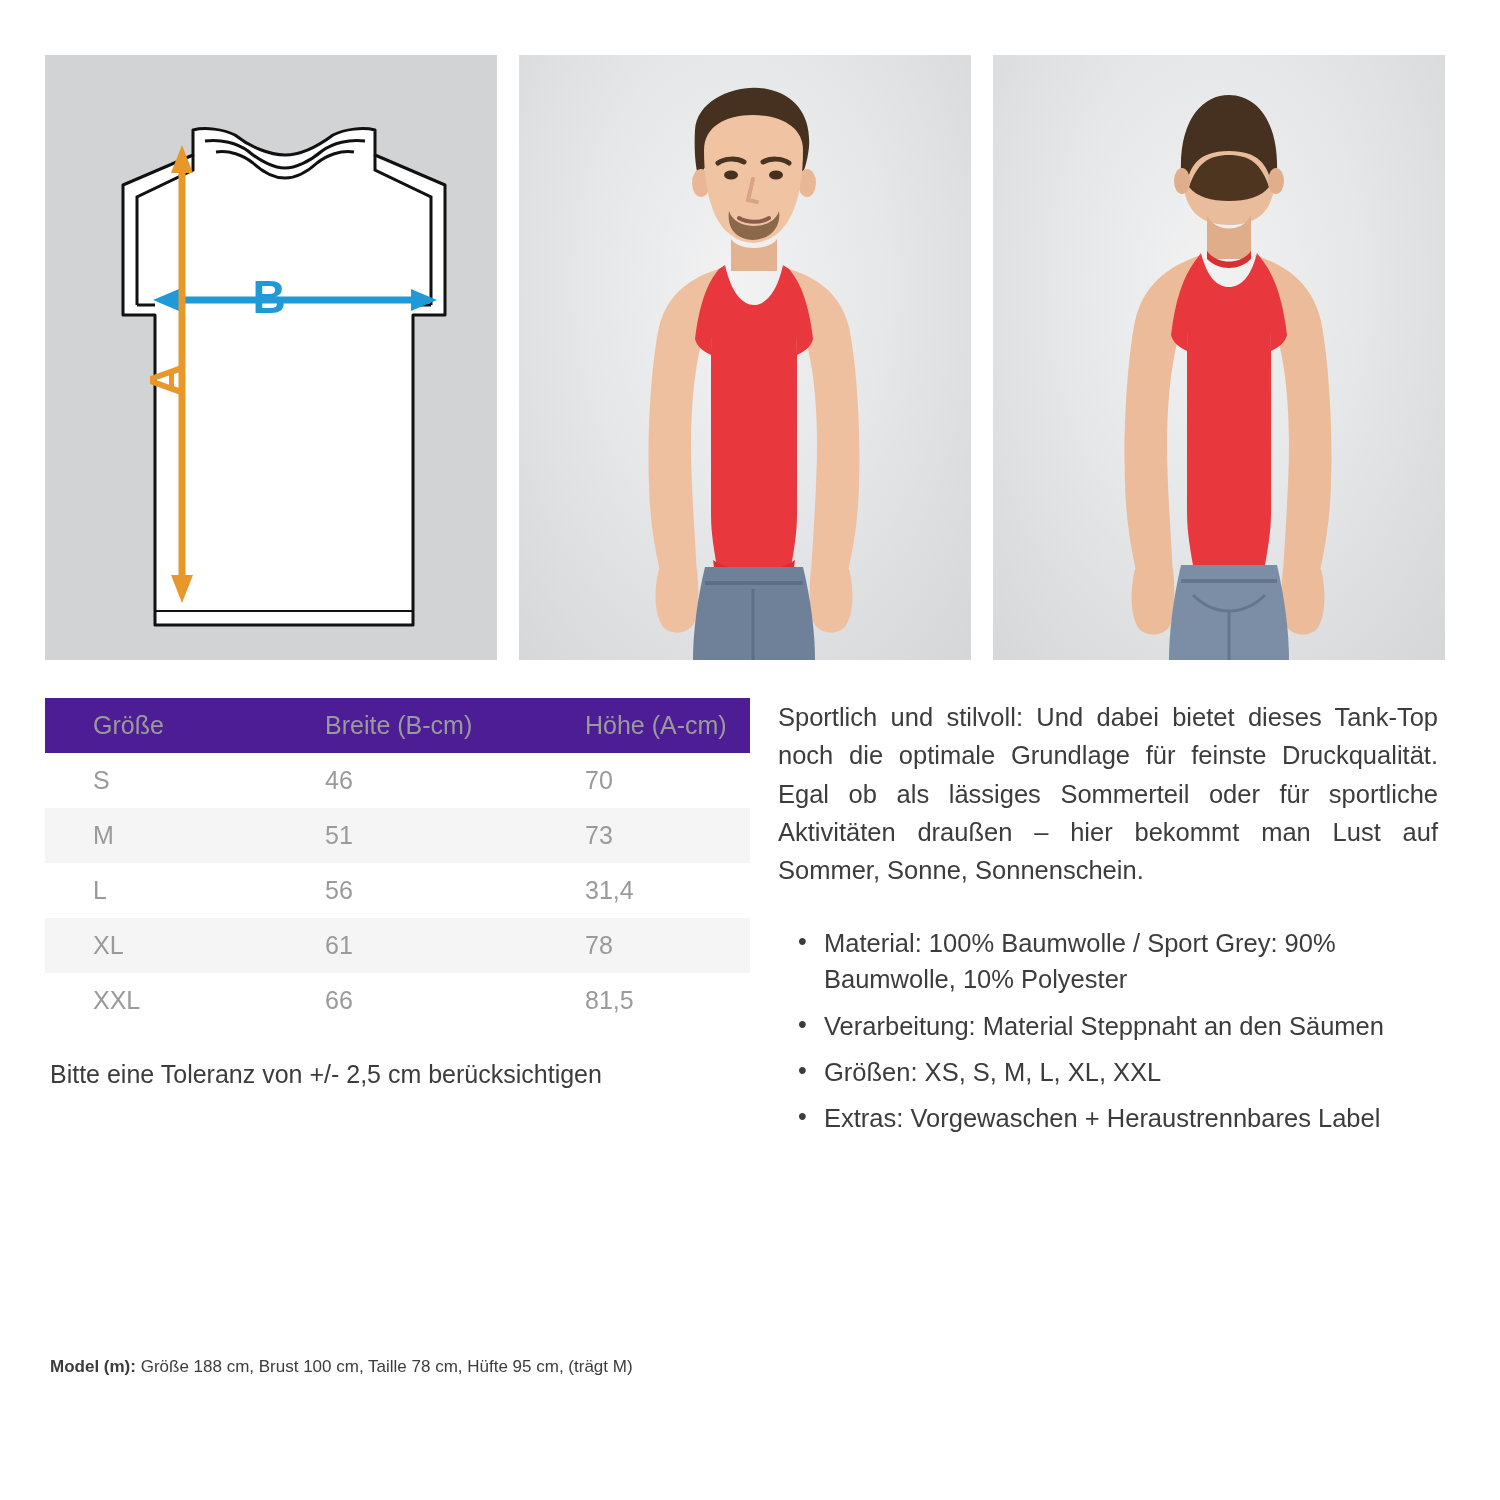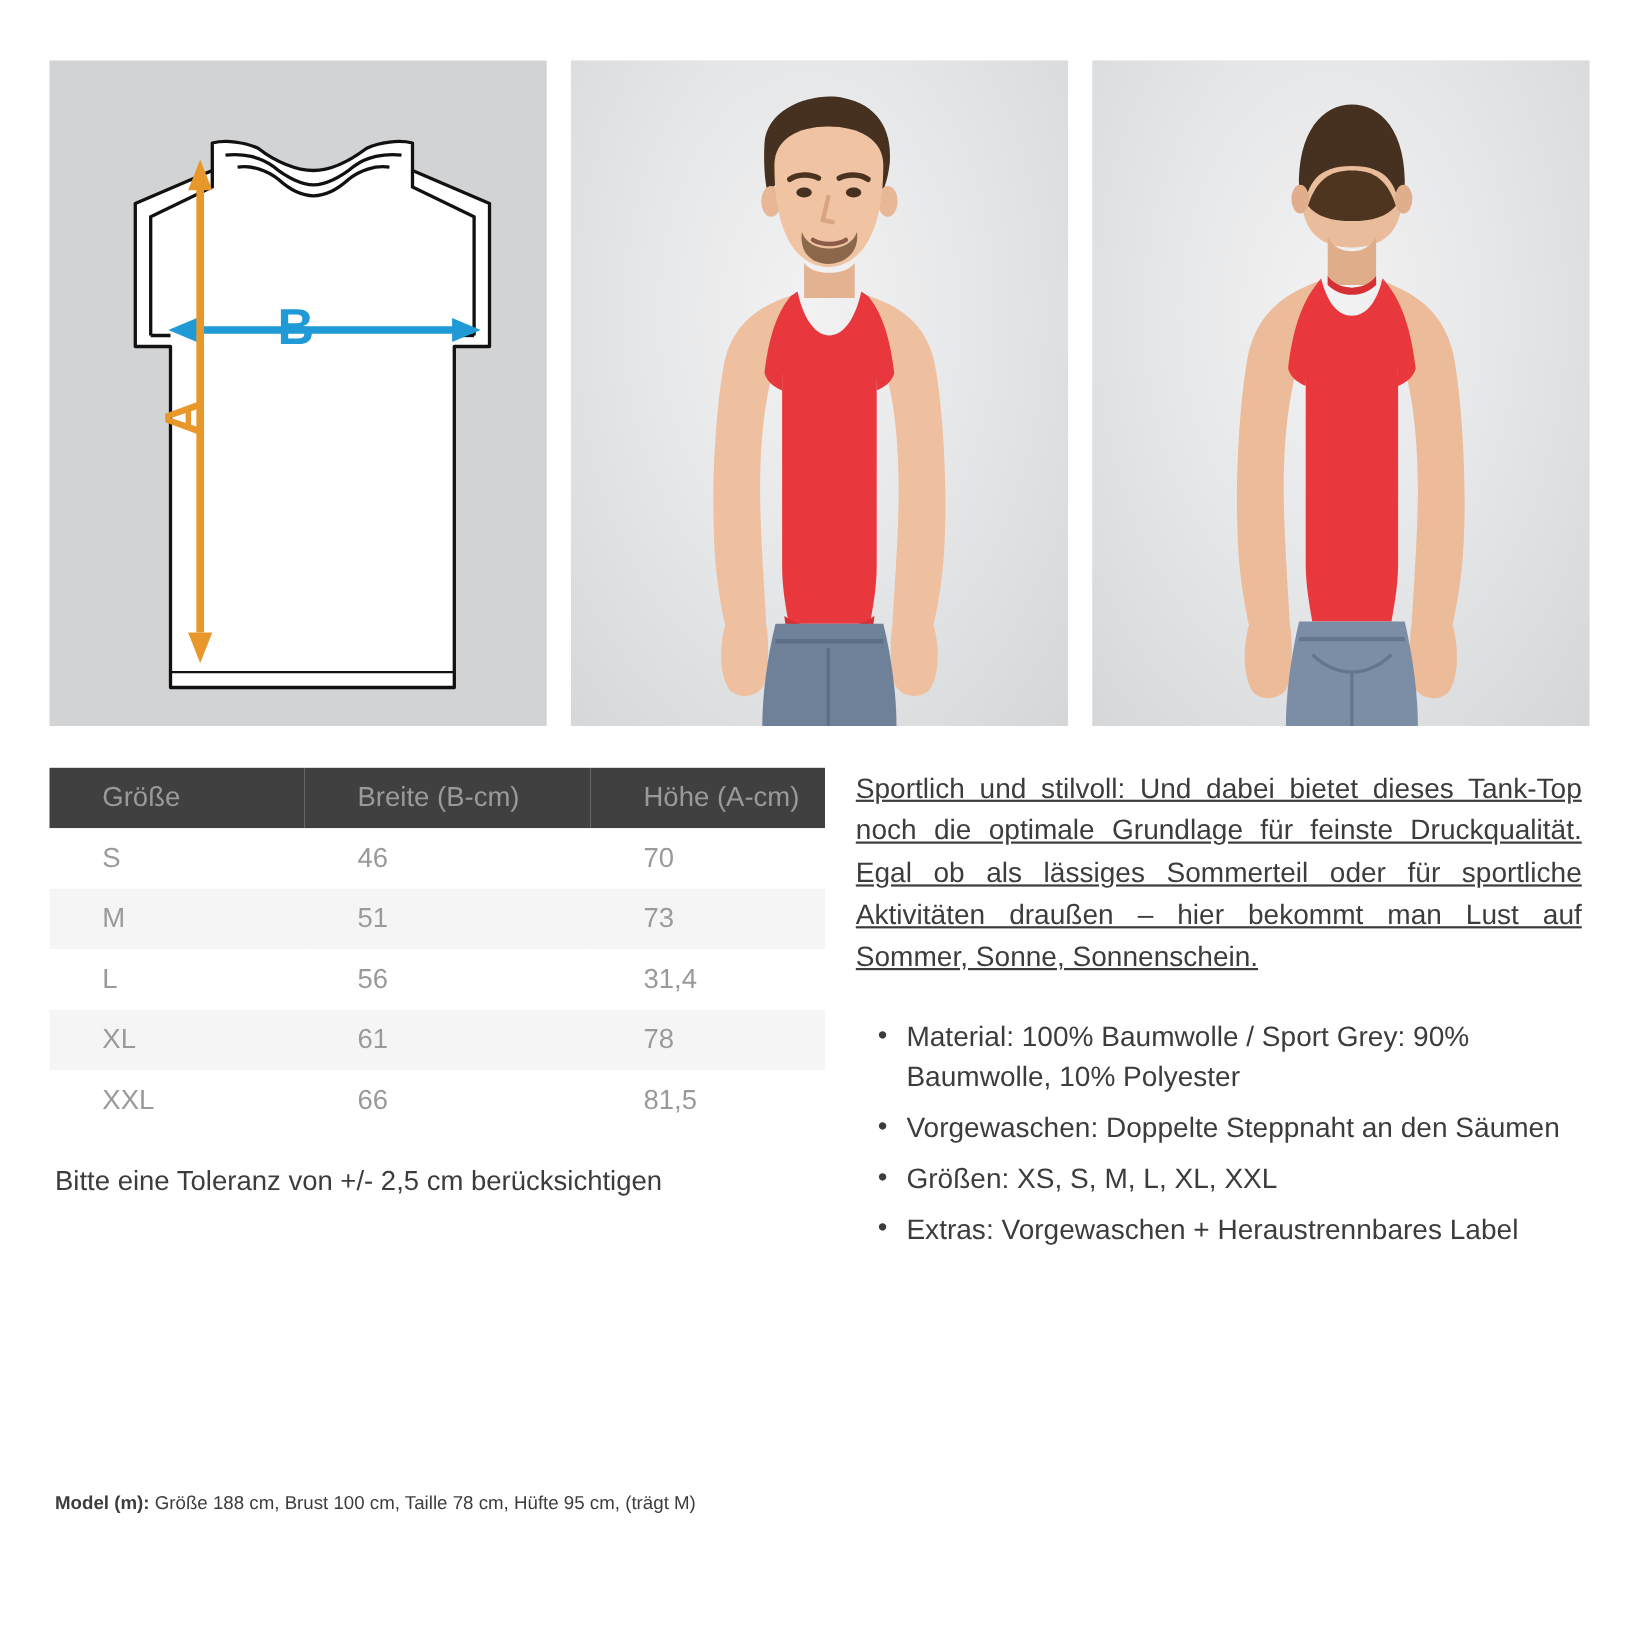--- a/index.html
+++ b/index.html
@@ -69,21 +69,21 @@
   }
   table.size-table th,
   table.size-table td {
     text-align: left;
     font-weight: normal;
     color: #9a9a9a;
     font-size: 25px;
     padding: 13px 0 13px 48px;
   }
   table.size-table th { color: #9a9a9a; }
-  table.size-table thead tr { background: #404040; }
+  table.size-table thead tr { background: #4c1d95; }
   table.size-table tbody tr:nth-child(odd) { background: #ffffff; }
   table.size-table tbody tr:nth-child(even) { background: #f5f5f5; }
   table.size-table col.c1 { width: 232px; }
   table.size-table col.c2 { width: 260px; }
   table.size-table col.c3 { width: 213px; }
 
   .tolerance {
     font-size: 25px;
     color: #3c3c3c;
     margin: 30px 0 0 5px;
@@ -99,21 +99,20 @@
   .model-info b { font-weight: bold; }
 
   
   .intro {
     font-size: 25.5px;
     line-height: 1.5;
     color: #3c3c3c;
     text-align: justify;
     margin: 0;
     width: 660px;
-    text-decoration: underline;
   }
   ul.specs {
     margin: 36px 0 0 0;
     padding: 0 0 0 28px;
     list-style: none;
     width: 660px;
   }
   ul.specs li {
     position: relative;
     font-size: 25.5px;
@@ -296,19 +295,19 @@
       <p class="model-info">
         <b>Model (m):</b><span> Größe 188 cm, Brust 100 cm, Taille 78 cm, Hüfte 95 cm, (trägt M)</span>
       </p>
     </div>
 
     <div class="right-col">
       <p class="intro">Sportlich und stilvoll: Und dabei bietet dieses Tank-Top noch die optimale Grundlage für feinste Druckqualität. Egal ob als lässiges Sommerteil oder für sportliche Aktivitäten draußen – hier bekommt man Lust auf Sommer, Sonne, Sonnenschein.</p>
 
       <ul class="specs">
         <li>Material: 100% Baumwolle / Sport Grey: 90% Baumwolle, 10% Polyester</li>
-        <li>Vorgewaschen: Doppelte Steppnaht an den Säumen</li>
+        <li>Verarbeitung: Material Steppnaht an den Säumen</li>
         <li>Größen:  XS, S, M, L, XL, XXL</li>
         <li>Extras: Vorgewaschen + Heraustrennbares Label</li>
       </ul>
     </div>
   </div>
 </div>
 
 </body></html>

